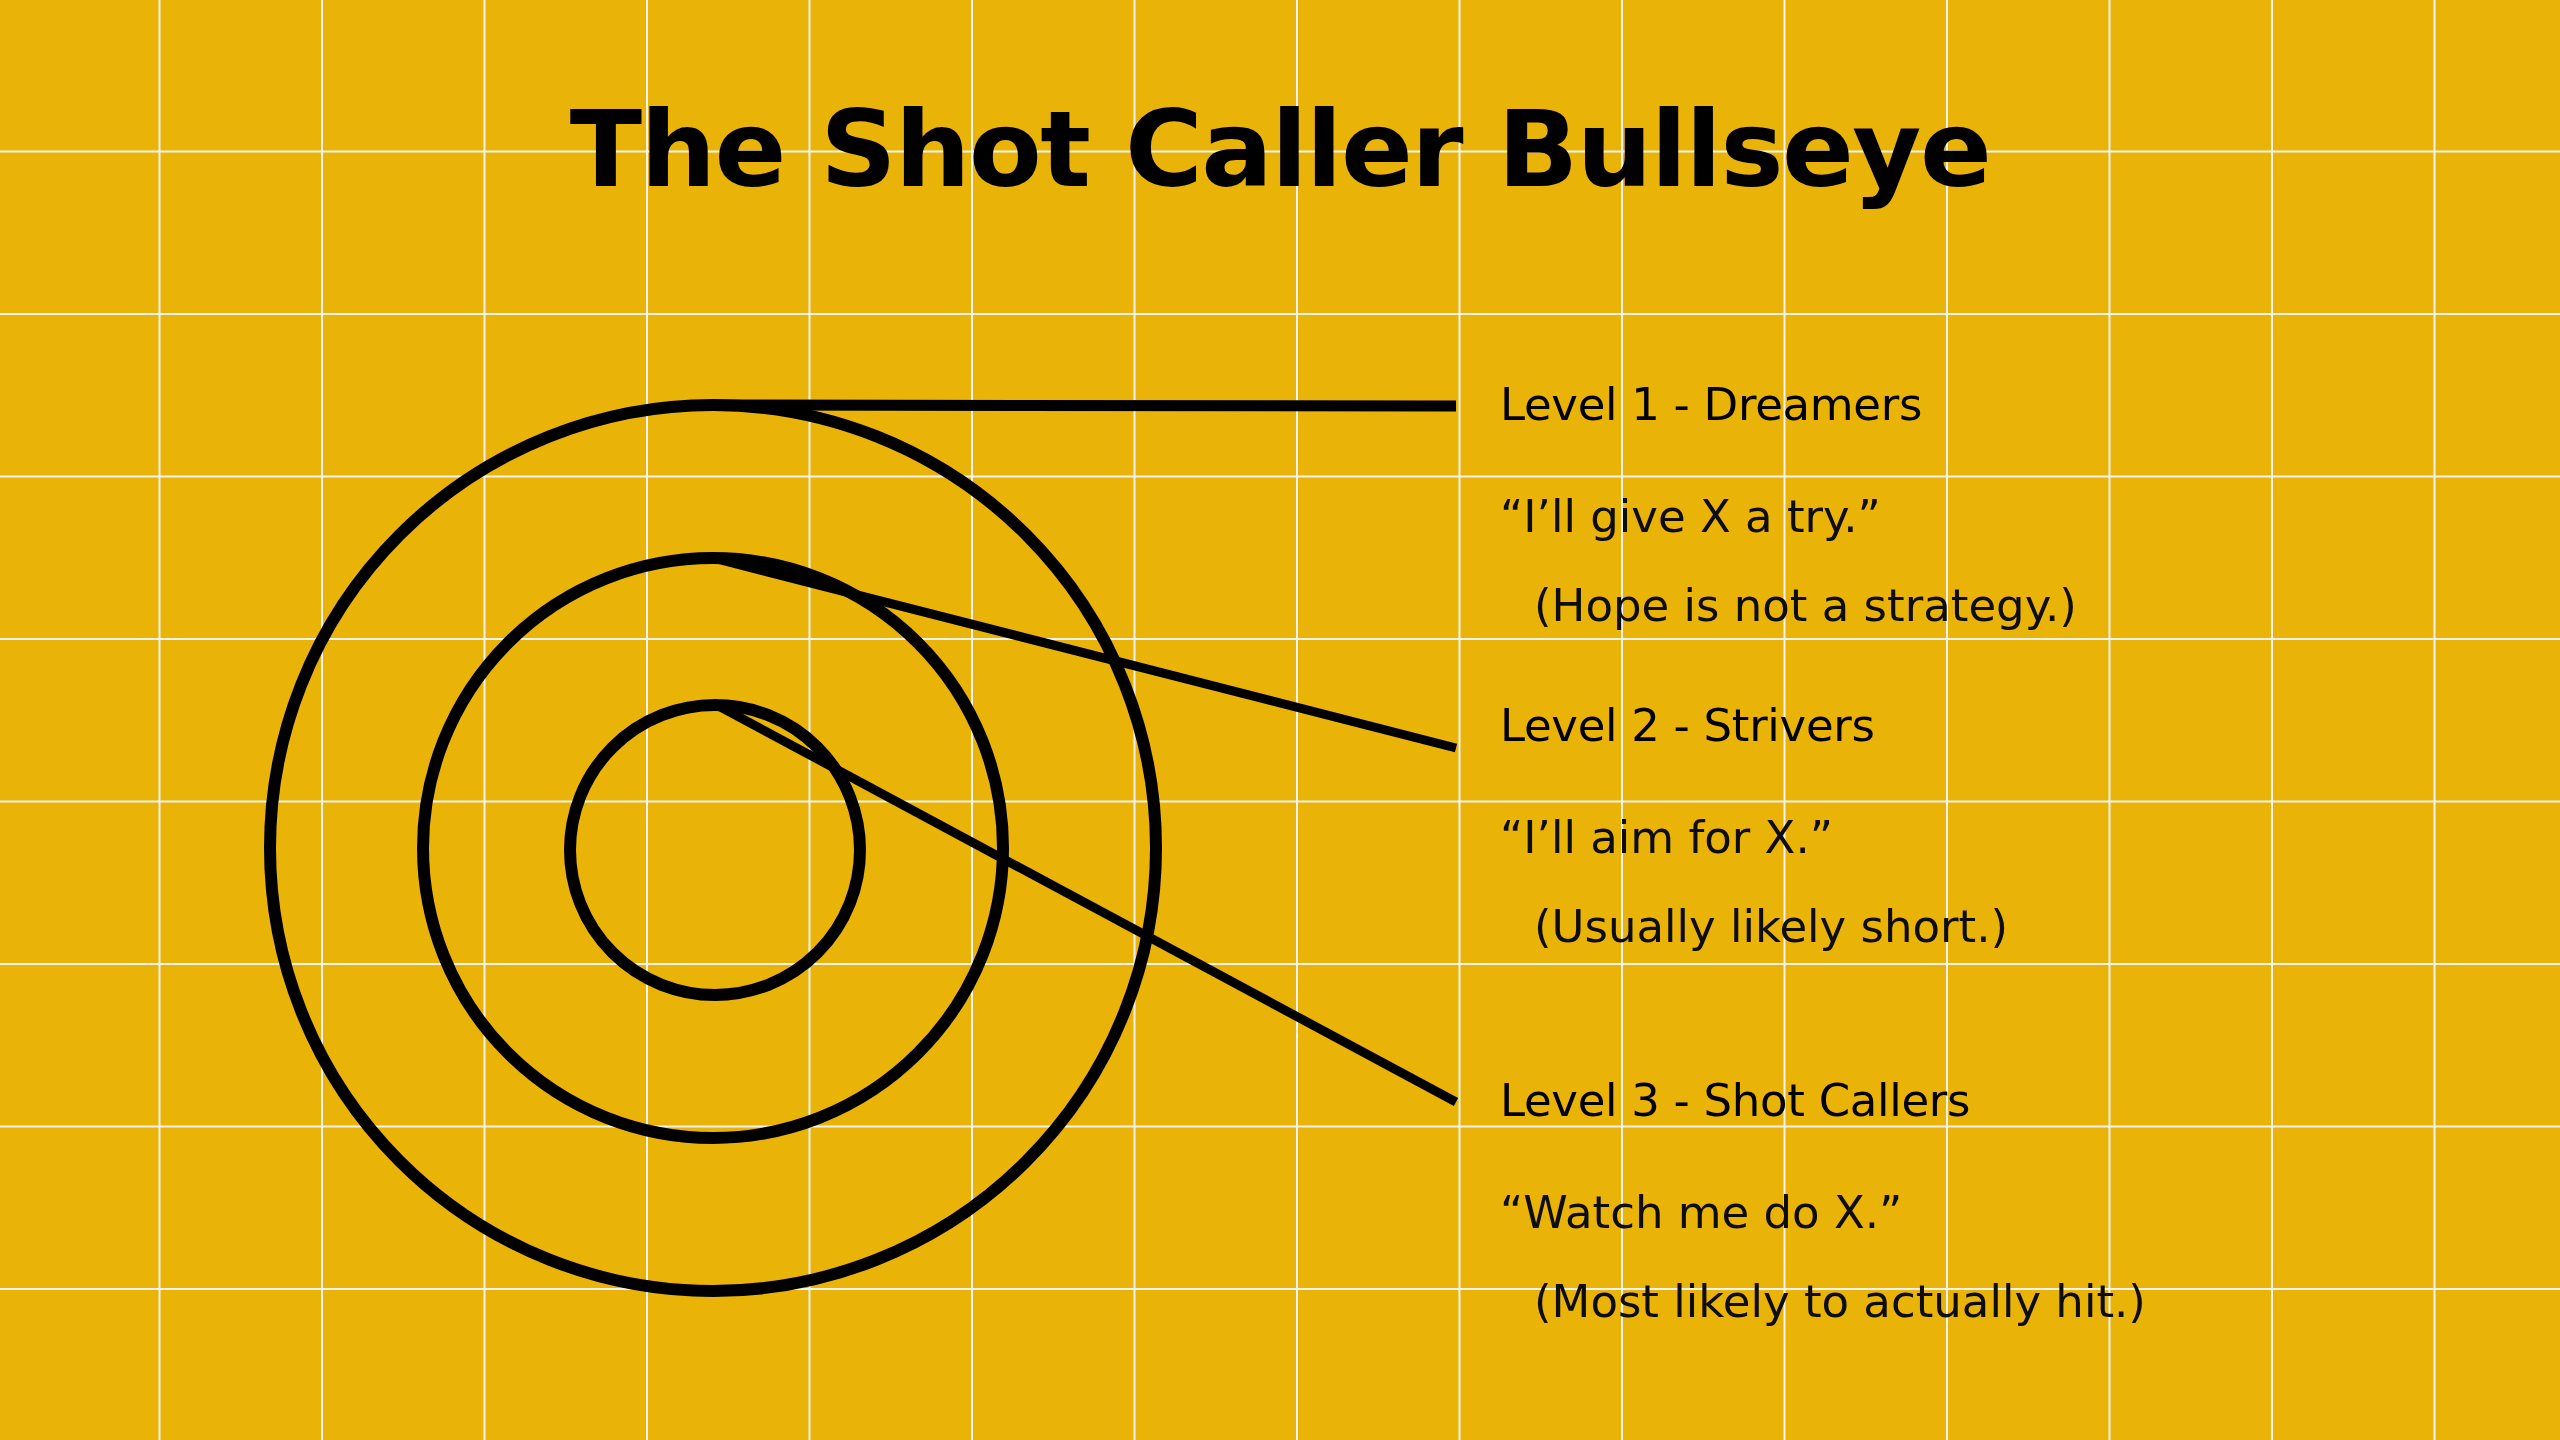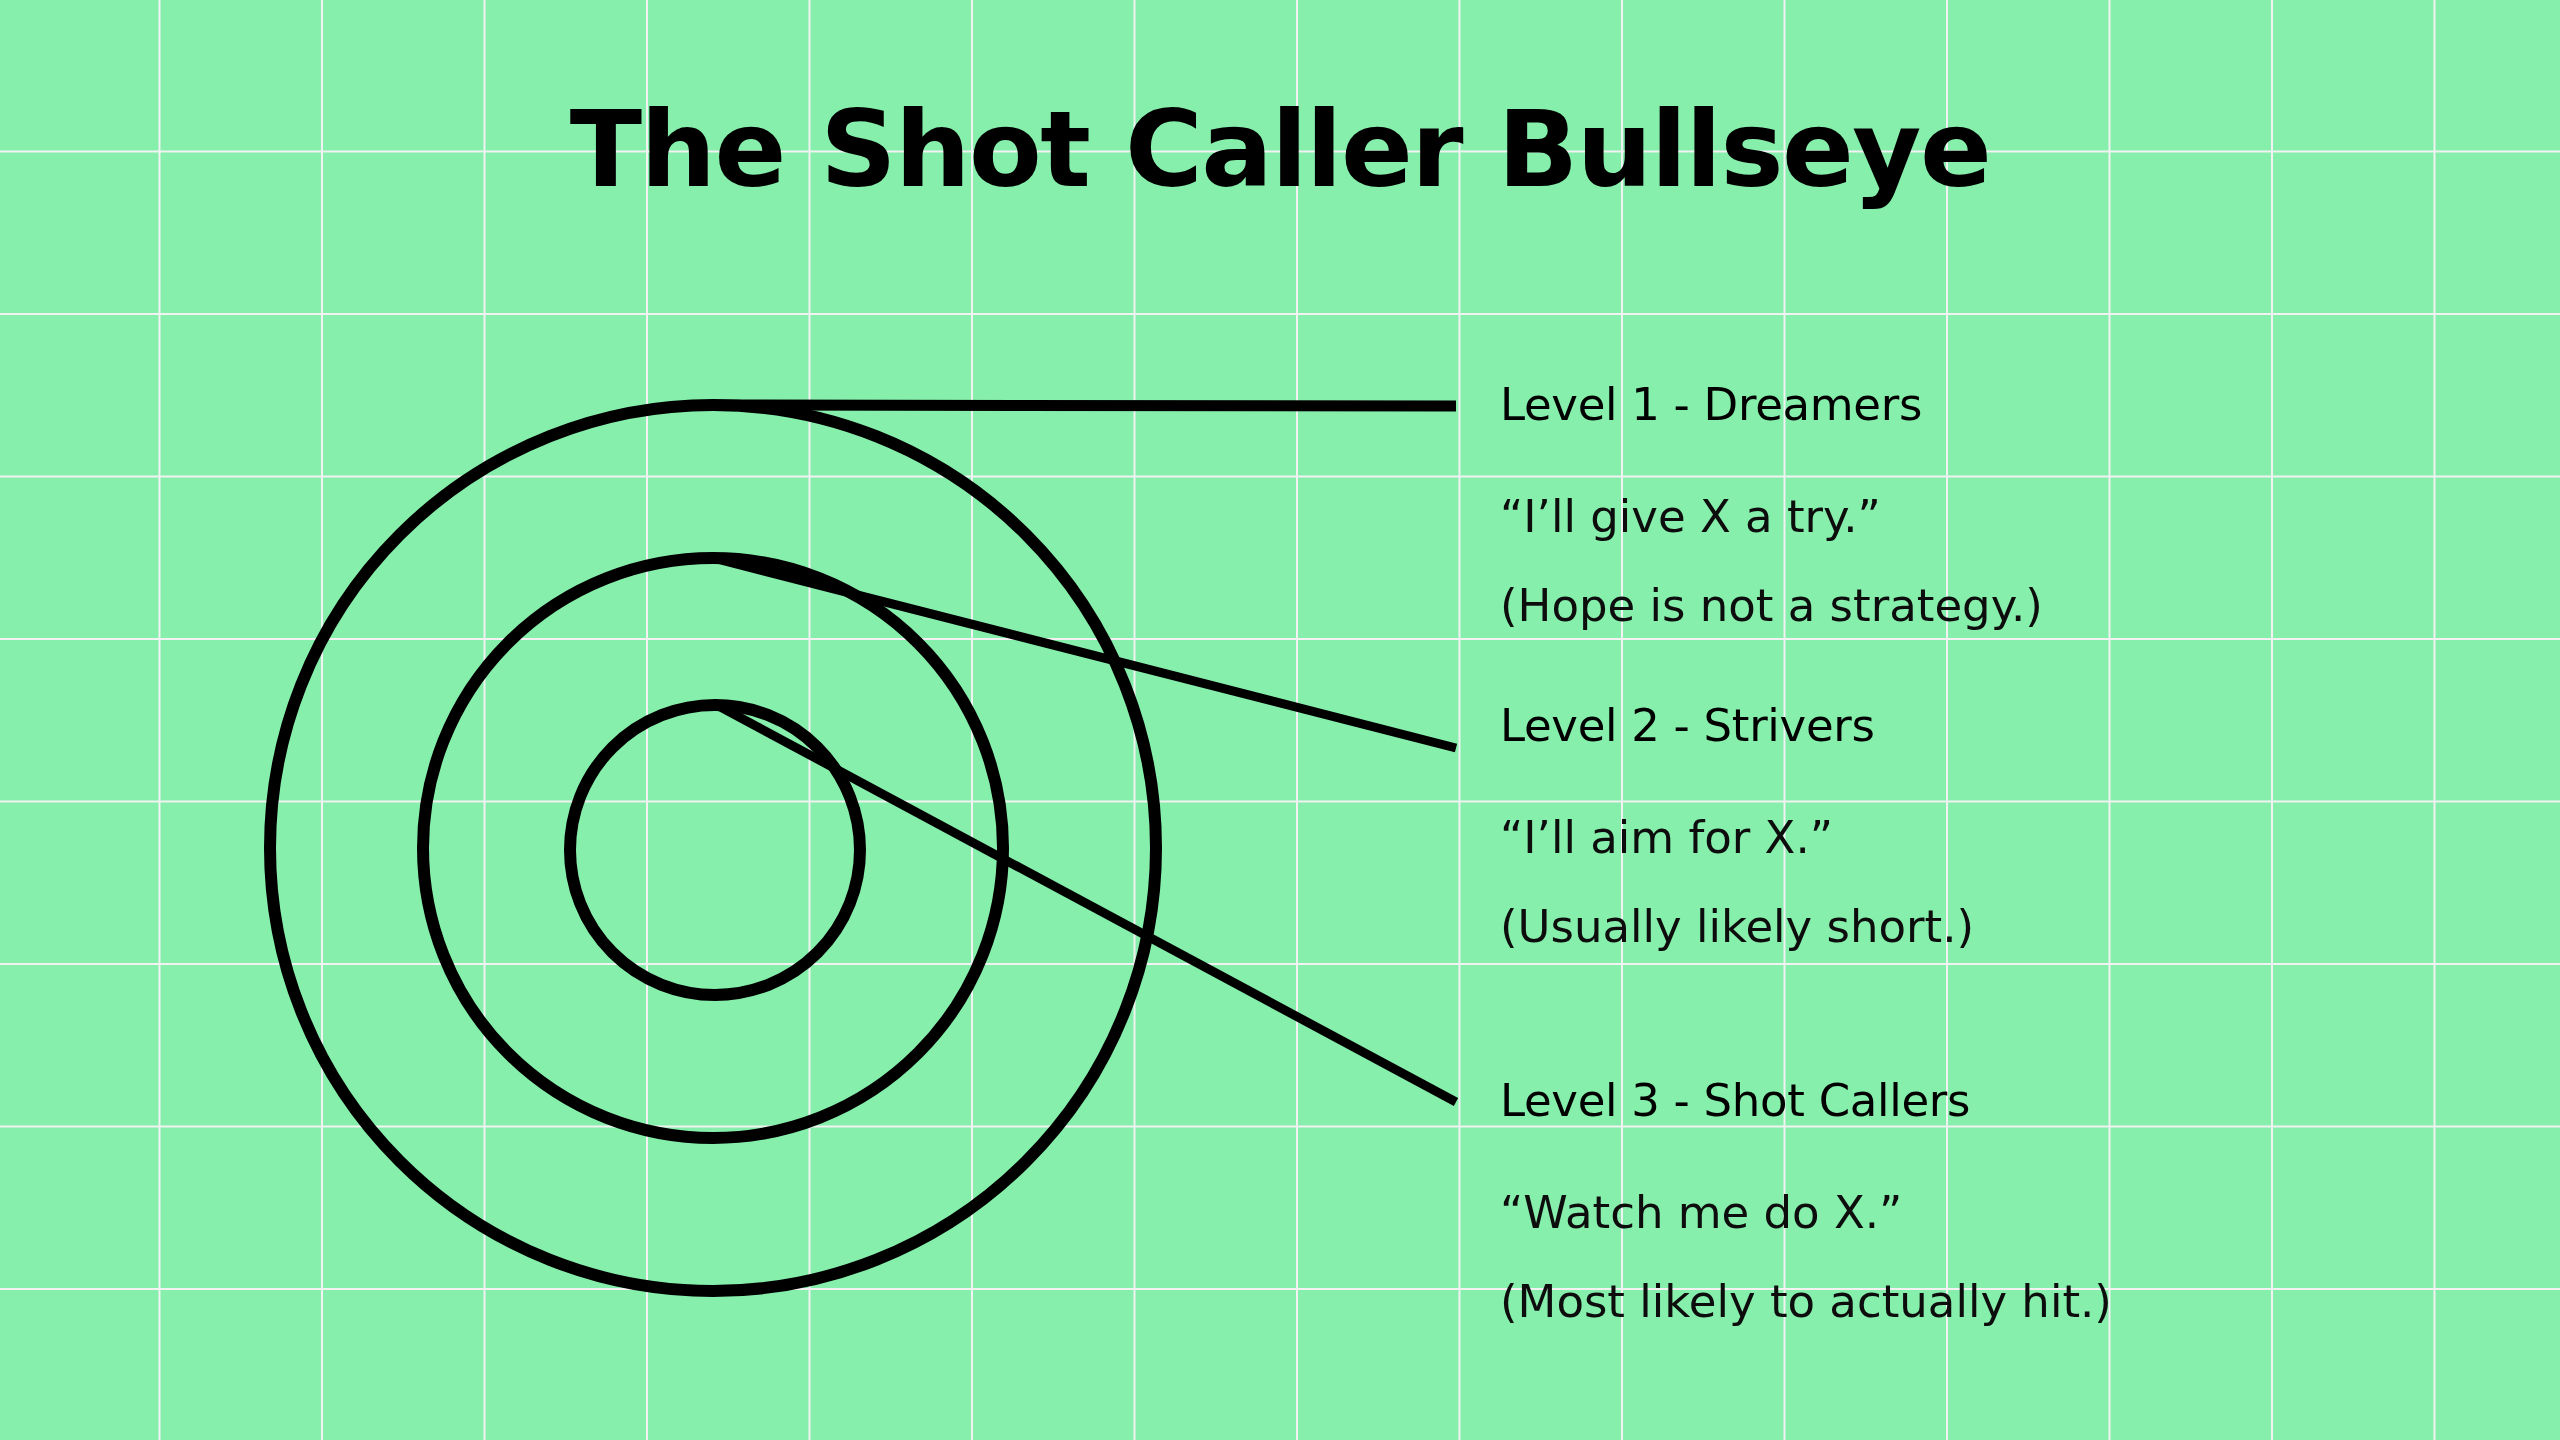--- a/index.html
+++ b/index.html
@@ -8,21 +8,21 @@
     padding: 0;
     background: #ffffff;
   }
   body {
     font-family: "DejaVu Sans", "Liberation Sans", sans-serif;
   }
   #stage {
     position: relative;
     width: 2560px;
     height: 1440px;
-    background-color: #86efac;
+    background-color: #eab308;
     overflow: hidden;
   }
   
   #grid {
     position: absolute;
     inset: 0;
     background-image:
       linear-gradient(to right, #f2f2f2 1.6px, transparent 1.6px),
       linear-gradient(to bottom, #f2f2f2 1.6px, transparent 1.6px);
     background-size: 162.5px 162.5px;
@@ -67,20 +67,21 @@
     margin-top: 67px;
     white-space: nowrap;
   }
   .level-note {
     font-size: 45px;
     font-weight: 400;
     color: #0d0d0d;
     line-height: 1.0;
     margin-top: 44px;
     white-space: nowrap;
+    margin-left: 34px;
   }
   #block-1 { top: 382px; }
   #block-2 { top: 703px; }
   #block-3 { top: 1078px; }
 </style>
 </head>
 <body>
 
 <div id="stage">
 

